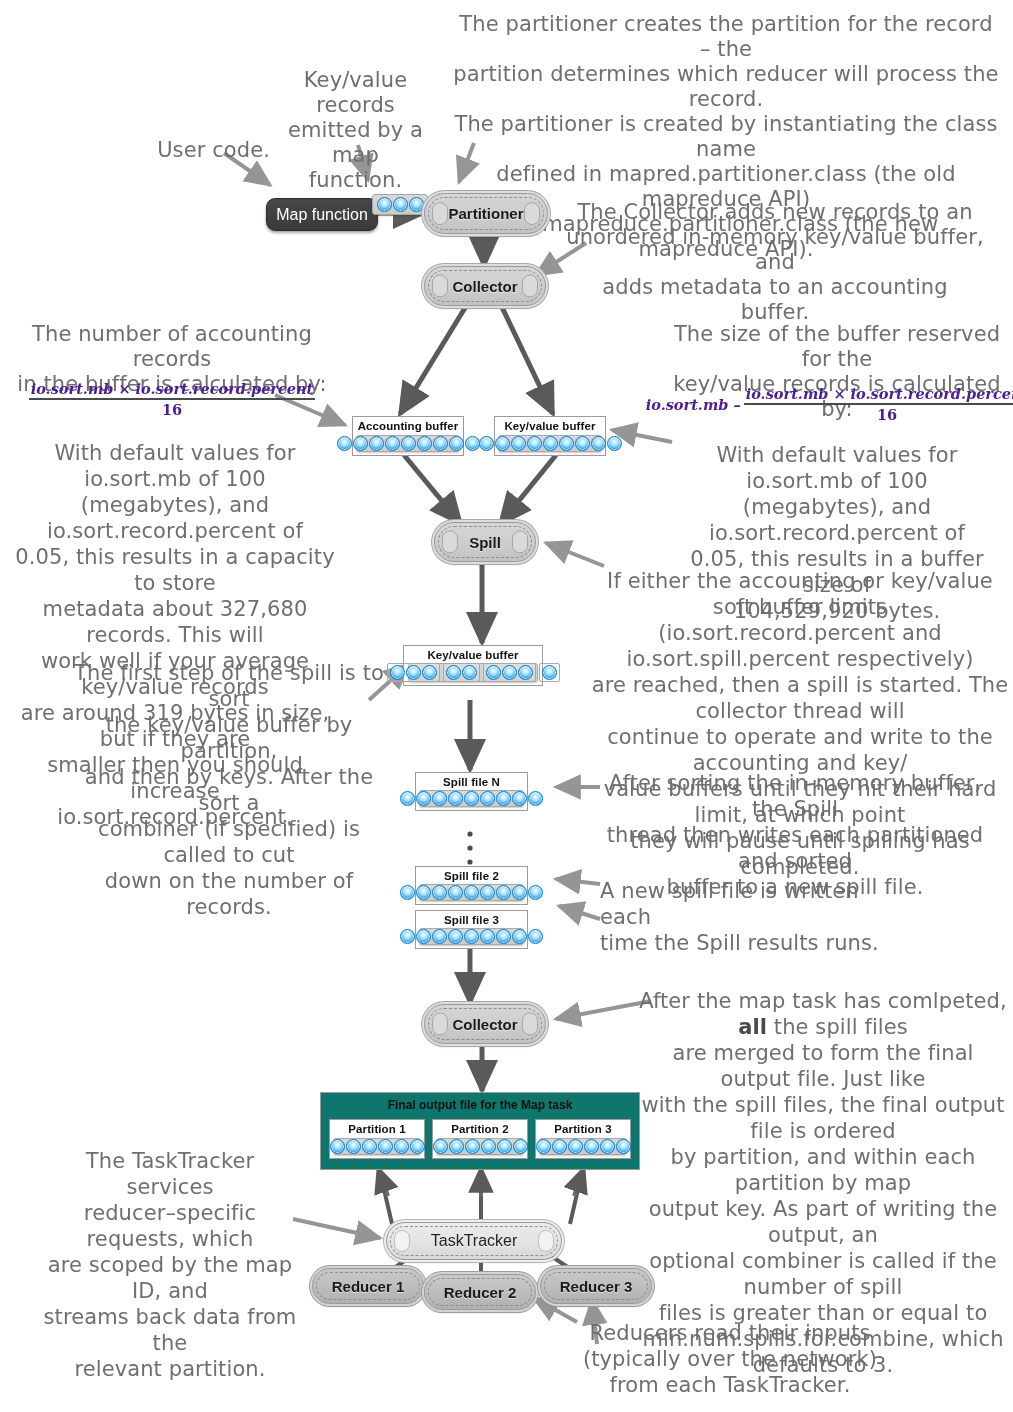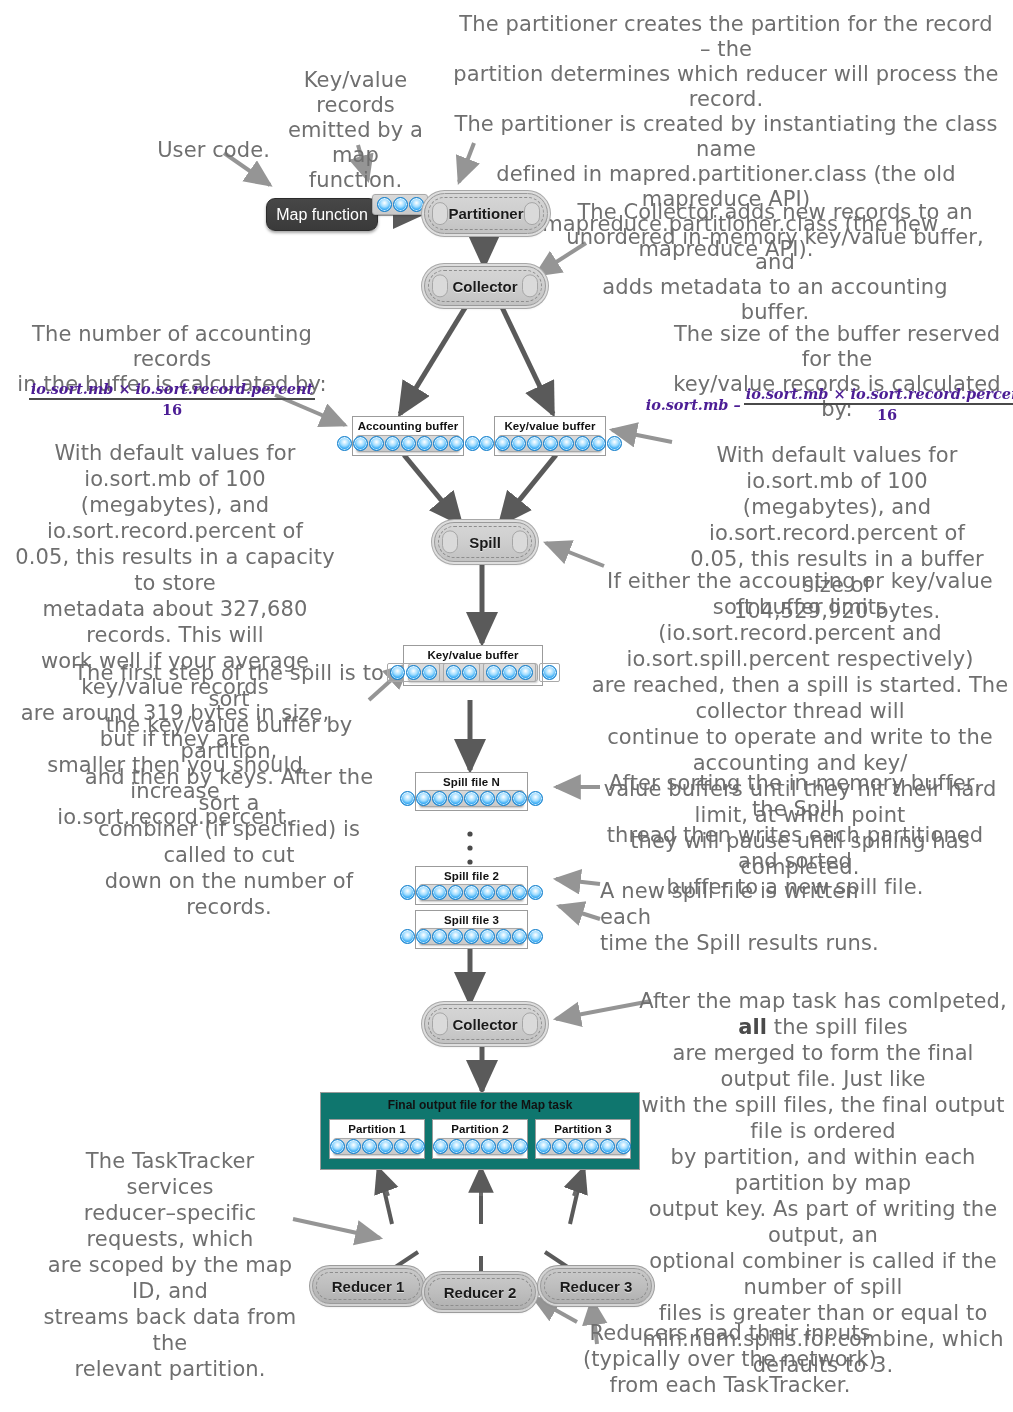--- a/index.html
+++ b/index.html
@@ -457,20 +457,26 @@
             <span class="rec"></span>
             <span class="rec"></span>
             <span class="rec"></span>
             <span class="rec"></span>
             <span class="rec"></span>
           </div>
       </div>
     </div>
   </div>
 
+  <div class="thread light" style="left:386px;top:1222px;width:174px;height:36px;">
+    <span class="inner"></span>
+    <span class="cap l"></span>
+    <span class="cap r"></span>
+    <span class="lbl">TaskTracker</span>
+  </div>
 
   <div class="thread dark" style="left:312px;top:1268px;width:110px;height:34px;">
     <span class="inner"></span>
     <span class="lbl">Reducer 1</span>
   </div>
 
   <div class="thread dark" style="left:424px;top:1274px;width:110px;height:34px;">
     <span class="inner"></span>
     <span class="lbl">Reducer 2</span>
   </div>

